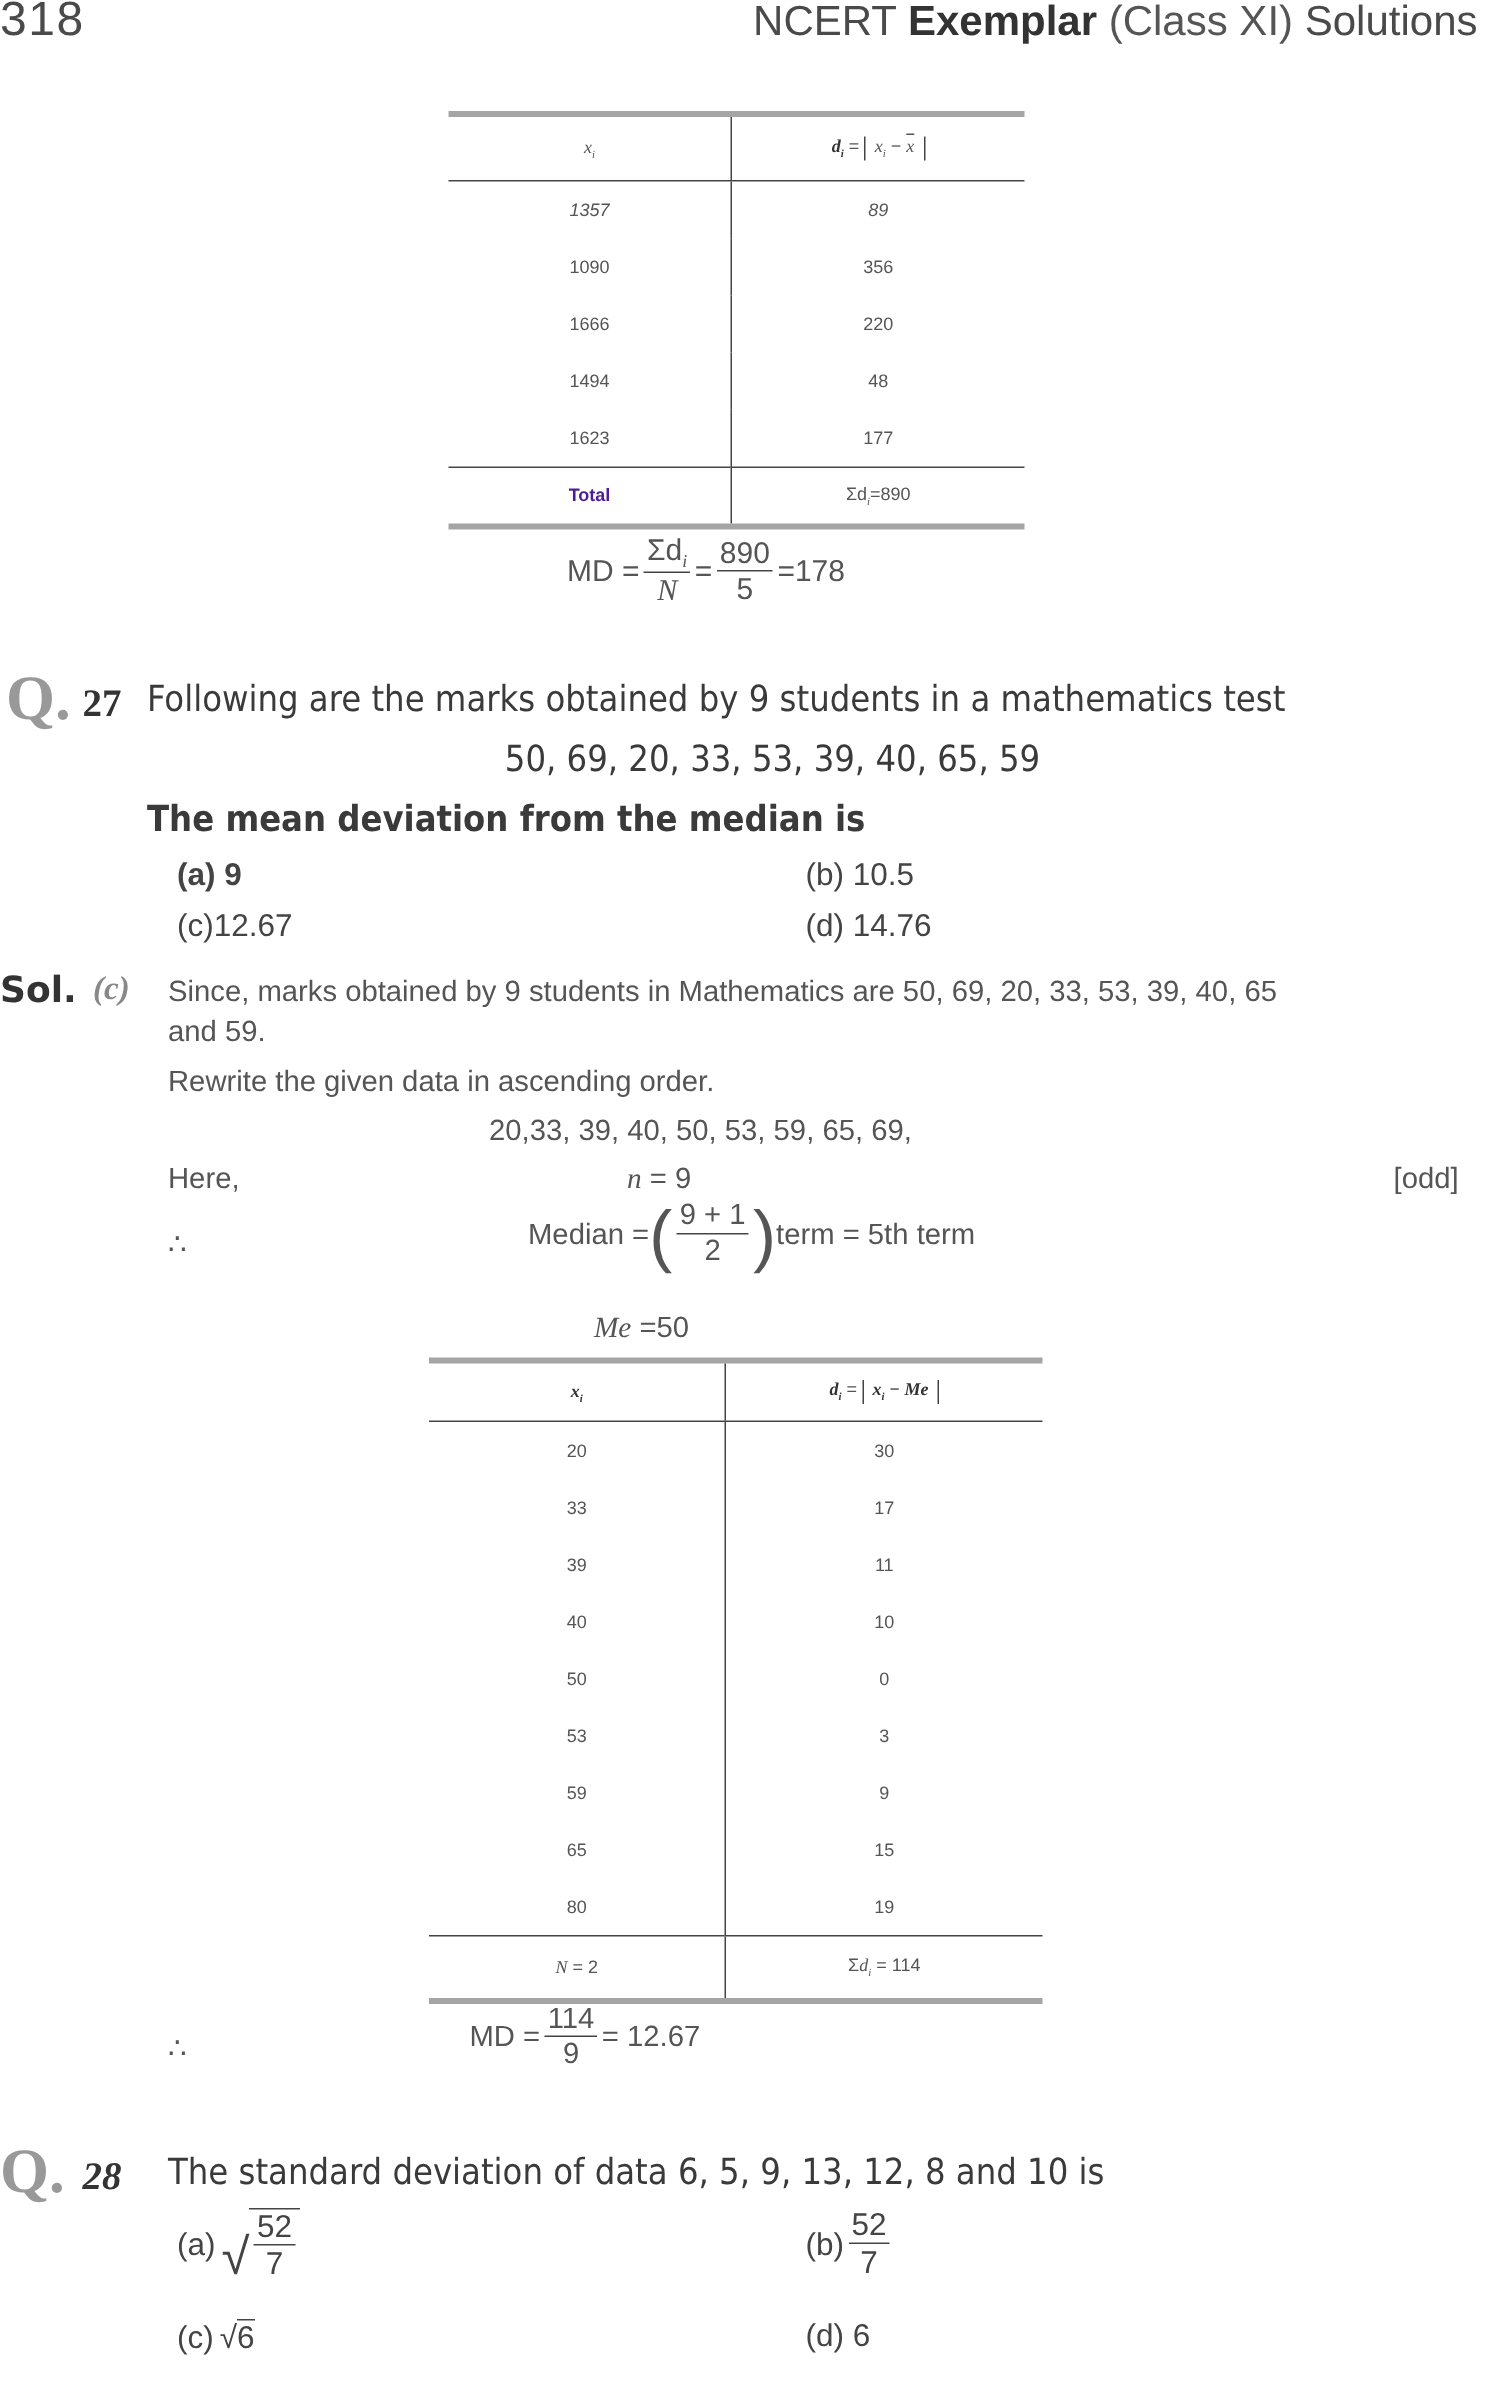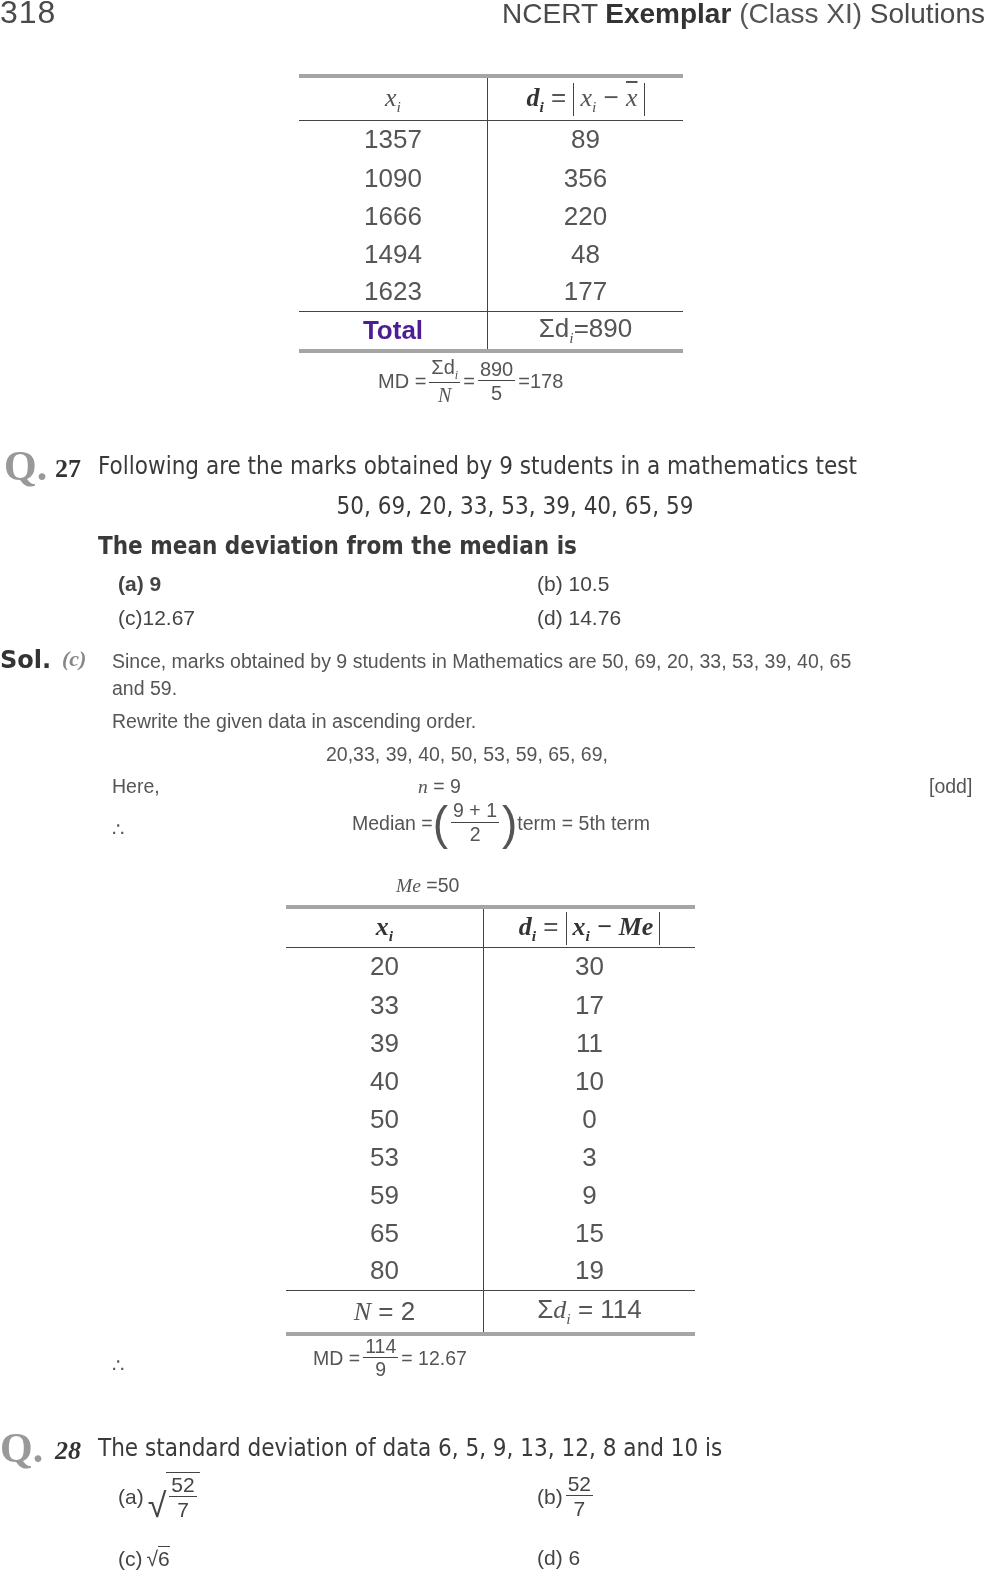--- a/index.html
+++ b/index.html
@@ -4,21 +4,21 @@
 <style>
   html, body { margin:0; padding:0; background:#ffffff; }
   body { width:999px; height:1593px; position:relative; overflow:hidden; color:#3a3a3a;
          font-family:"Liberation Sans", sans-serif; }
   .abs { position:absolute; }
   .page-num { left:0; top:-6px; font-size:32px; font-weight:300; color:#4a4a4a; letter-spacing:1px; }
   .running-head { right:14px; top:-2px; font-size:28px; color:#4a4a4a; font-family:"Liberation Sans Narrow","Liberation Sans", sans-serif; }
   .running-head b { font-weight:bold; color:#333; }
   .running-head .light { font-weight:300; color:#555; }
 
-  table.dt { position:absolute; border-collapse:collapse; color:#555; font-size:26px; }
+  table.dt { position:absolute; border-collapse:collapse; color:#555; font-size:12px; }
   table.dt td, table.dt th { text-align:center; font-weight:normal; padding:0; }
   table.dt .vline { border-left:1.5px solid #444; }
   table.dt tr.head th { border-top:4px solid #a5a5a5; border-bottom:1.5px solid #444; }
   table.dt tr.total td { border-top:1.5px solid #444; border-bottom:4px solid #a5a5a5; }
   .mathi { font-family:"Liberation Serif", serif; font-style:italic; }
   .mathb { font-family:"Liberation Serif", serif; font-style:italic; font-weight:bold; color:#333; }
   sub { font-size:0.6em; }
   .absbar { display:inline-block; border-left:1.5px solid #444; border-right:1.5px solid #444; padding:0 6px; line-height:1.15; }
   .ovl { text-decoration:overline; }
 
@@ -53,21 +53,21 @@
 <table class="dt" style="left:299px; top:74px; width:384px;">
   <tbody>
       <tr class="head" style="height:44px;">
     <th style="width:188px;">
       <span class="mathi">x</span><sub class="mathi">i</sub>
     </th>
     <th class="vline">
       <span class="mathb">d</span><sub class="mathb">i</sub><span> = </span><span class="absbar"><span class="mathi">x</span><sub class="mathi">i</sub><span> − </span><span class="mathi ovl">x</span></span>
     </th>
   </tr>
-  <tr style="height:39px;">
+  <tr style="height:39px;font-style:italic;">
         <td>1357</td>
         <td class="vline">89</td>
       </tr>
   <tr style="height:38px;">
         <td>1090</td>
         <td class="vline">356</td>
       </tr>
   <tr style="height:38px;margin-top:48px;">
         <td>1666</td>
         <td class="vline">220</td>
@@ -202,21 +202,21 @@
   <span>= 12.67</span>
 </div>
 
 <div class="abs" style="left:0; top:1428px; width:999px;">
   <div class="abs" style="left:0; top:-4px;">
     <span class="qmark">Q.</span>
   </div>
   <div class="abs" style="left:55px; top:8px;font-style:italic;">
     <span class="qnum">28</span>
   </div>
-  <div class="abs qtext" style="left:98px; top:6px;">The standard deviation of data 6, 5, 9, 13, 12, 8 and 10 is</div>
+  <div class="abs qtext" style="left:112px; top:6px;">The standard deviation of data 6, 5, 9, 13, 12, 8 and 10 is</div>
 
   <div class="abs opt" style="left:118px; top:44px; display:flex; align-items:center;">
     <span>(a)</span>
     <span class="sqrt" style="margin-left:4px;">
       <span class="rad">√</span>
       <span class="under"><span class="frac">
             <span class="num">52</span>
             <span class="den">7</span>
           </span></span>
     </span>

